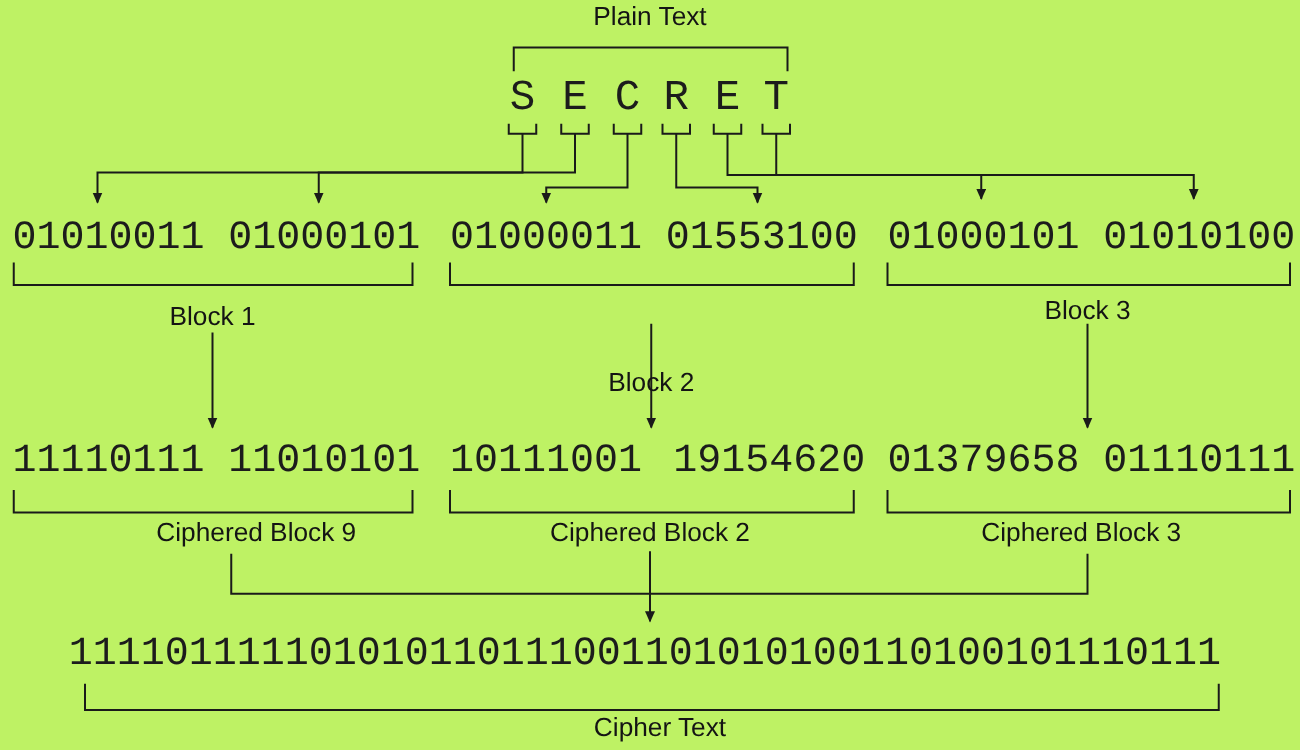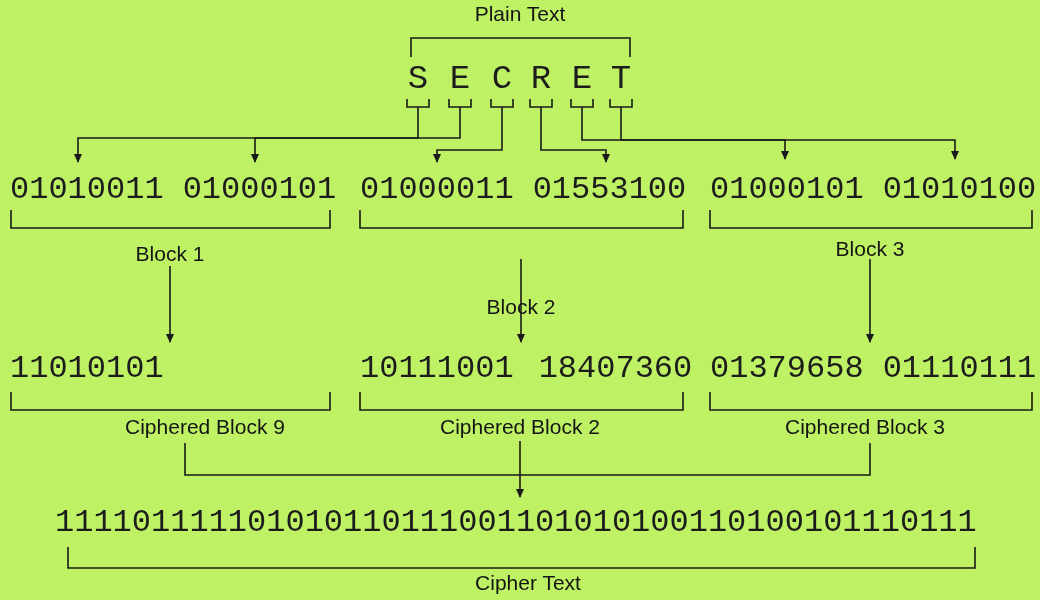--- a/index.html
+++ b/index.html
@@ -98,25 +98,26 @@
   <div class="abs mono bits byte-row" style="left:710px;top:174px;">
     <span>01000101</span>
     <span>01010100</span>
   </div>
 
   <div class="abs center sans-label" style="left:170px;top:242px;">Block 1</div>
   <div class="abs center sans-label" style="left:521px;top:253px;margin-top:42px;">Block 2</div>
   <div class="abs center sans-label" style="left:870px;top:237px;">Block 3</div>
 
   <div class="abs mono bits byte-row" style="left:10px;top:353px;">
+    <span>11110111</span>
     <span>11010101</span>
   </div>
   <div class="abs mono bits byte-row" style="left:360px;top:353px;gap:25px;">
     <span>10111001</span>
-    <span>18407360</span>
+    <span>19154620</span>
   </div>
   <div class="abs mono bits byte-row" style="left:710px;top:353px;">
     <span>01379658</span>
     <span>01110111</span>
   </div>
 
   <div class="abs center sans-label" style="left:205px;top:415px;">Ciphered Block 9</div>
   <div class="abs center sans-label" style="left:520px;top:415px;">Ciphered Block 2</div>
   <div class="abs center sans-label" style="left:865px;top:415px;">Ciphered Block 3</div>
 

